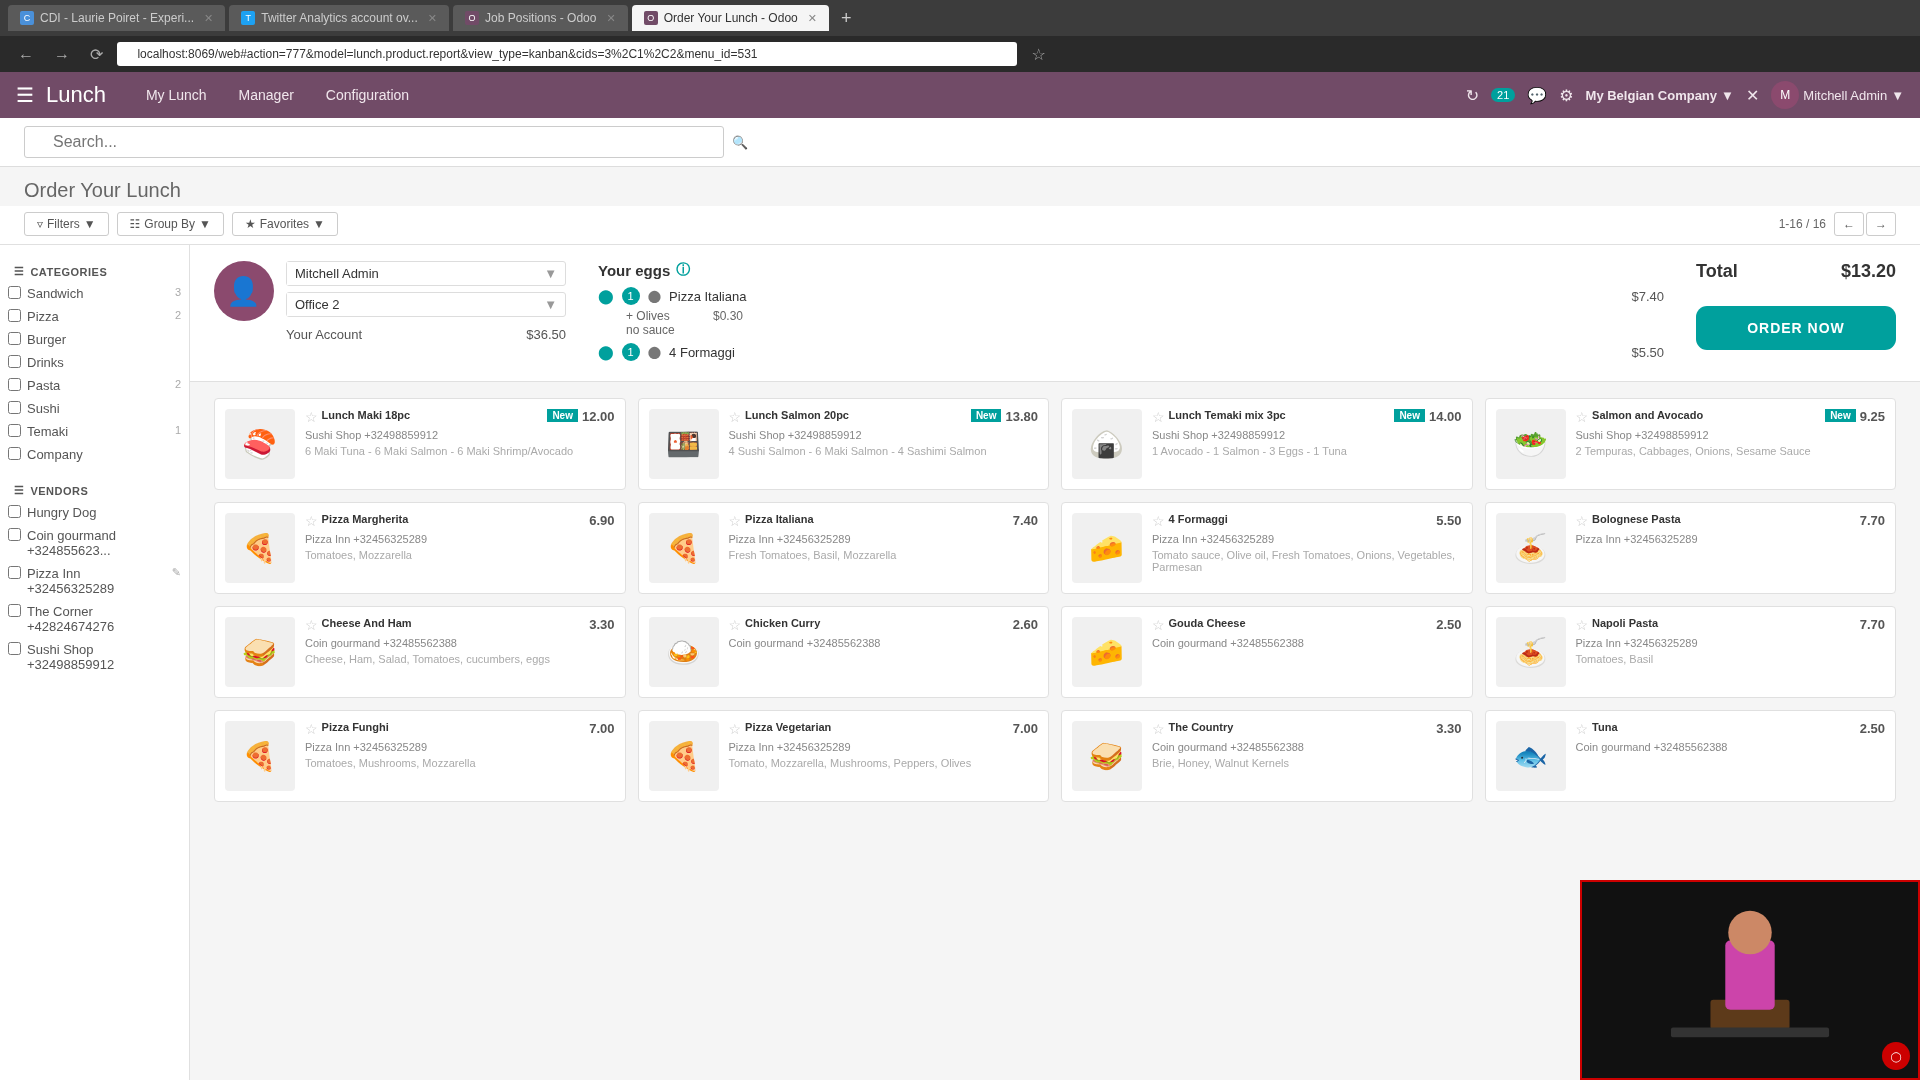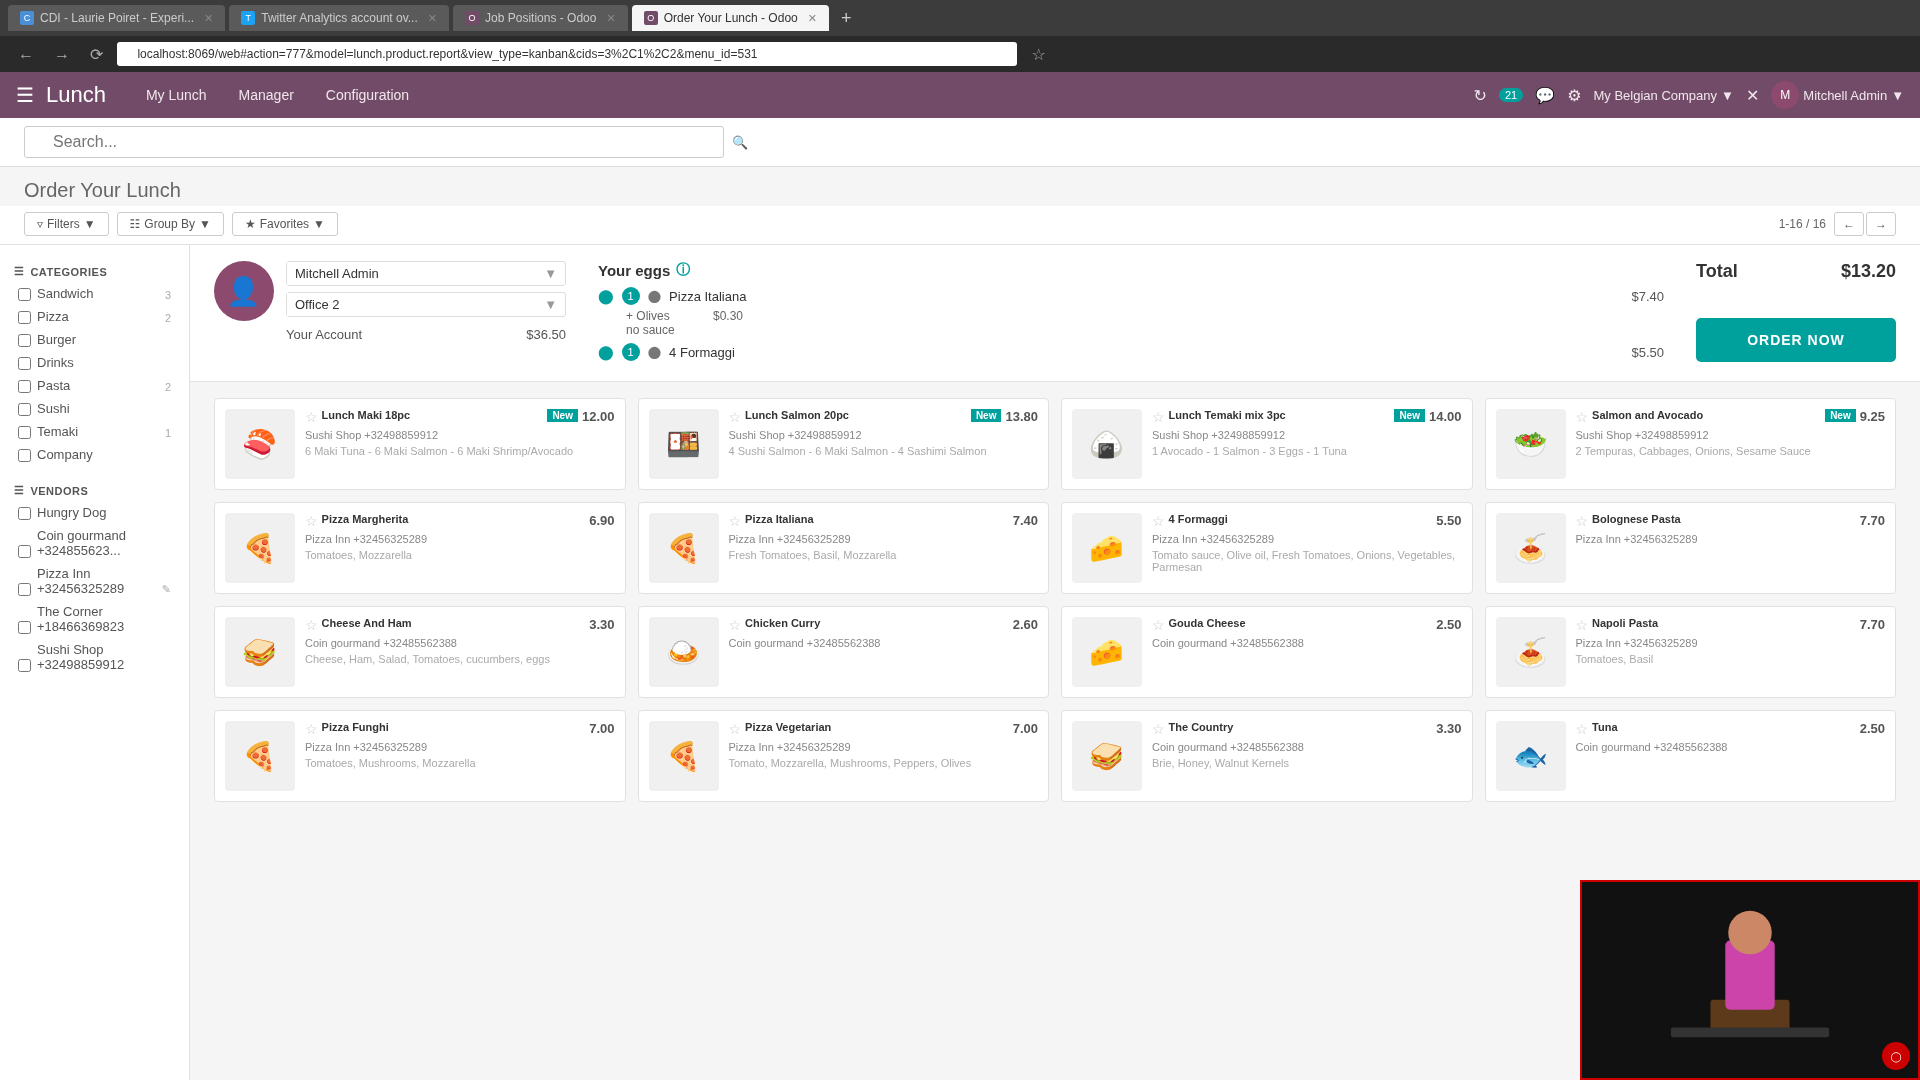--- a/index.html
+++ b/index.html
@@ -17,21 +17,21 @@
     .url-box { background: #fff; flex: 1; padding: 5px 20px; border-radius: 3px; font-size: 12px; color: #333; max-width: 900px; }
 
     
     .app-header { background: #714B67; height: 46px; display: flex; align-items: center; padding: 0 16px; gap: 0; color: #fff; }
     .app-menu-icon { font-size: 20px; margin-right: 12px; cursor: pointer; }
     .app-logo { font-size: 22px; font-weight: normal; color: #fff; margin-right: 24px; }
     .nav-links { display: flex; gap: 0; }
     .nav-link { color: #f0e6ec; padding: 12px 16px; cursor: pointer; font-size: 14px; }
     .header-right { margin-left: auto; display: flex; align-items: center; gap: 12px; }
     .header-icon { color: #f0e6ec; font-size: 16px; cursor: pointer; }
-    .company-select { color: #f0e6ec; font-size: 13px; cursor: pointer; display: flex; align-items: center; gap: 4px; }
+    .company-select { color: #f0e6ec; font-size: 13px; cursor: pointer; display: flex; align-items: center; gap: 4px; font-weight: bold; }
     .user-info { color: #f0e6ec; font-size: 13px; cursor: pointer; display: flex; align-items: center; gap: 4px; }
     .badge { background: #00a09d; color: #fff; border-radius: 10px; padding: 1px 6px; font-size: 11px; }
 
     
     .search-bar { background: #fff; border-bottom: 1px solid #ddd; padding: 8px 24px; display: flex; align-items: center; }
     .search-input { flex: 1; border: 1px solid #ccc; padding: 6px 28px; border-radius: 3px; font-size: 16px; max-width: 700px; }
 
     
     .page-title-bar { padding: 12px 24px 4px 24px; font-size: 20px; color: #666; }
 
@@ -42,21 +42,21 @@
     .pagination-info { font-size: 12px; color: #666; }
     .pagination-arrows { display: flex; gap: 2px; }
     .pag-btn { border: 1px solid #ccc; background: #fff; padding: 4px 8px; cursor: pointer; font-size: 12px; color: #555; border-radius: 3px; }
 
     
     .main-layout { display: flex; height: calc(1080px - 36px - 36px - 46px - 44px - 32px - 40px); }
 
     
     .sidebar { width: 190px; background: #fff; border-right: 1px solid #e0e0e0; padding: 12px 0; overflow-y: auto; flex-shrink: 0; }
     .sidebar-section-title { font-size: 11px; font-weight: bold; color: #555; padding: 8px 14px 4px 14px; text-transform: uppercase; letter-spacing: 0.5px; display: flex; align-items: center; gap: 6px; }
-    .sidebar-item { display: flex; align-items: flex-end; padding: 4px 18px; cursor: pointer; gap: 6px; color: #555; font-size: 13px; }
+    .sidebar-item { display: flex; align-items: flex-start; padding: 4px 8px; cursor: pointer; gap: 6px; color: #555; font-size: 13px; }
     .sidebar-item input[type="checkbox"] { margin: 0; cursor: pointer; }
     .sidebar-item-label { flex: 1; }
     .sidebar-item-count { color: #aaa; font-size: 11px; }
 
     
     .content { flex: 1; overflow-y: auto; padding: 0; display: flex; flex-direction: column; }
 
     
     .order-summary { background: #fff; border-bottom: 1px solid #e0e0e0; padding: 16px 24px; display: flex; align-items: flex-start; gap: 32px; }
     .user-section { display: flex; align-items: flex-start; gap: 12px; }
@@ -68,21 +68,21 @@
     .account-line { font-size: 13px; color: #555; display: flex; justify-content: space-between; padding: 4px 0; }
     .order-details { flex: 1; }
     .order-title { font-size: 15px; font-weight: bold; color: #333; margin-bottom: 8px; display: flex; align-items: center; gap: 6px; }
     .order-item { display: flex; align-items: center; gap: 8px; margin-bottom: 4px; font-size: 13px; }
     .order-item-name { flex: 1; color: #333; }
     .order-item-price { color: #555; min-width: 40px; text-align: right; }
     .order-addon { color: #666; font-size: 12px; padding-left: 28px; }
     .total-section { min-width: 200px; }
     .total-label { font-size: 18px; font-weight: bold; color: #333; }
     .total-amount { font-size: 18px; font-weight: bold; color: #333; text-align: right; }
-    .order-now-btn { background: #00a09d; color: #fff; border: none; padding: 14px 32px; font-size: 14px; font-weight: bold; border-radius: 5px; cursor: pointer; width: 100%; margin-top: 20px; letter-spacing: 1px; }
+    .order-now-btn { background: #00a09d; color: #fff; border: none; padding: 14px 32px; font-size: 14px; font-weight: bold; border-radius: 11px; cursor: pointer; width: 100%; margin-top: 8px; letter-spacing: 1px; }
 
     
     .product-grid { padding: 16px 24px; display: grid; grid-template-columns: repeat(4, 1fr); gap: 12px; }
     .product-card { background: #fff; border: 1px solid #e0e0e0; border-radius: 4px; overflow: hidden; cursor: pointer; }
     .product-card-inner { display: flex; padding: 10px; gap: 10px; }
     .product-img { width: 70px; height: 70px; border-radius: 4px; background: #f0f0f0; object-fit: cover; flex-shrink: 0; display: flex; align-items: center; justify-content: center; font-size: 28px; }
     .product-info { flex: 1; }
     .product-header { display: flex; align-items: flex-start; gap: 4px; margin-bottom: 4px; }
     .product-star { color: #ccc; font-size: 14px; cursor: pointer; }
     .product-name { font-size: 11px; font-weight: bold; color: #333; flex: 1; }
@@ -248,21 +248,21 @@
       <input type="checkbox" style="">
       <span class="sidebar-item-label">Coin gourmand +324855623...</span>
     </div>
     <div class="sidebar-item">
       <input type="checkbox" style="">
       <span class="sidebar-item-label">Pizza Inn +32456325289</span>
       <span style="color:#aaa;font-size:11px;">✎</span>
     </div>
     <div class="sidebar-item">
       <input type="checkbox" style="">
-      <span class="sidebar-item-label">The Corner +18466369823</span>
+      <span class="sidebar-item-label">The Corner +42824674276</span>
     </div>
     <div class="sidebar-item">
       <input type="checkbox" style="">
       <span class="sidebar-item-label">Sushi Shop +32498859912</span>
     </div>
   </div>
 
   <div class="content">
 
     <div class="order-summary">

